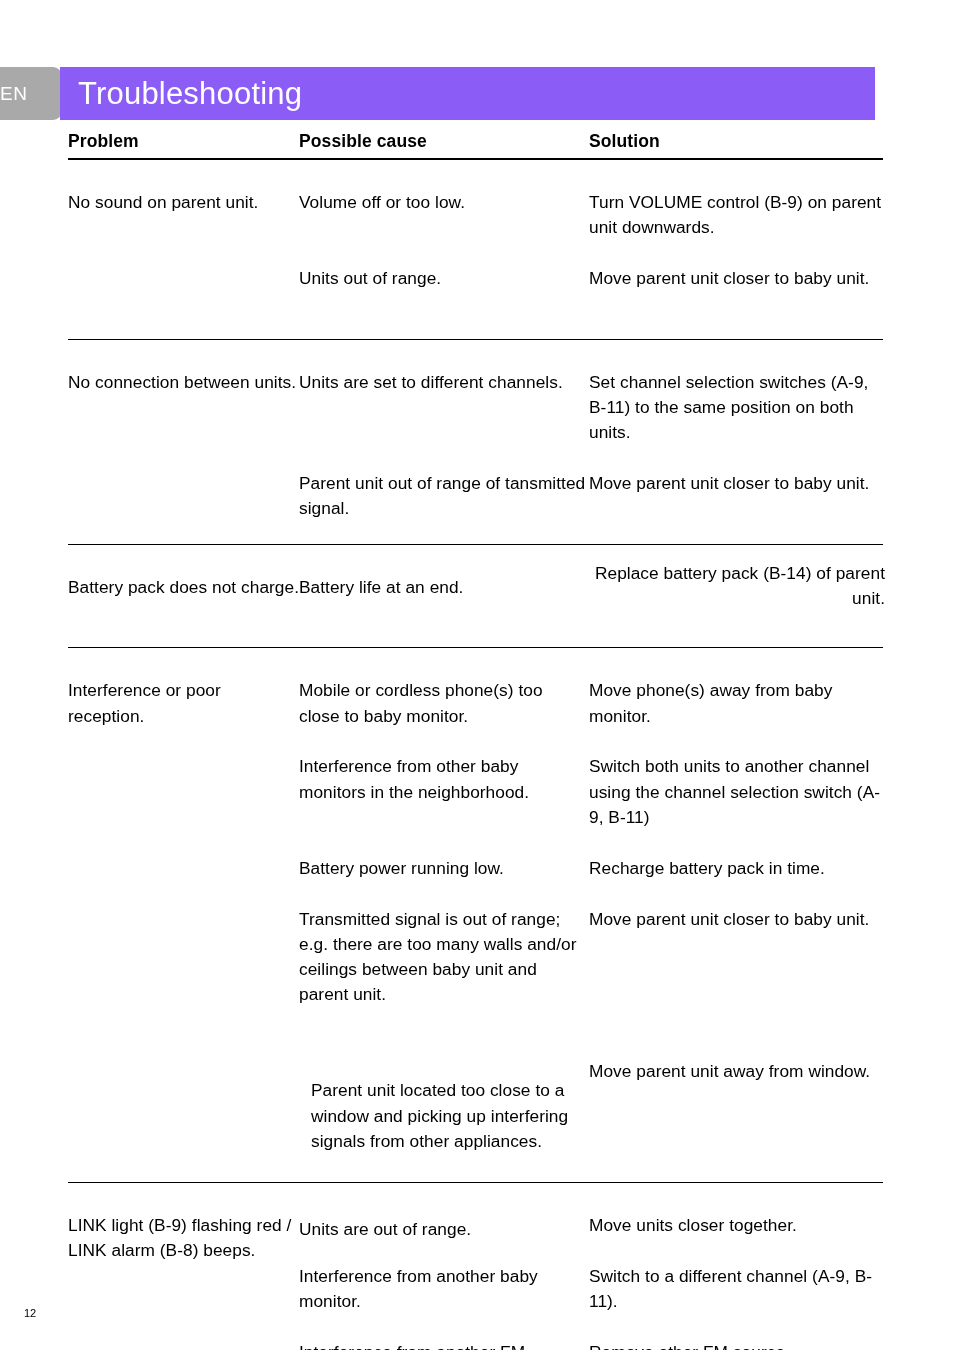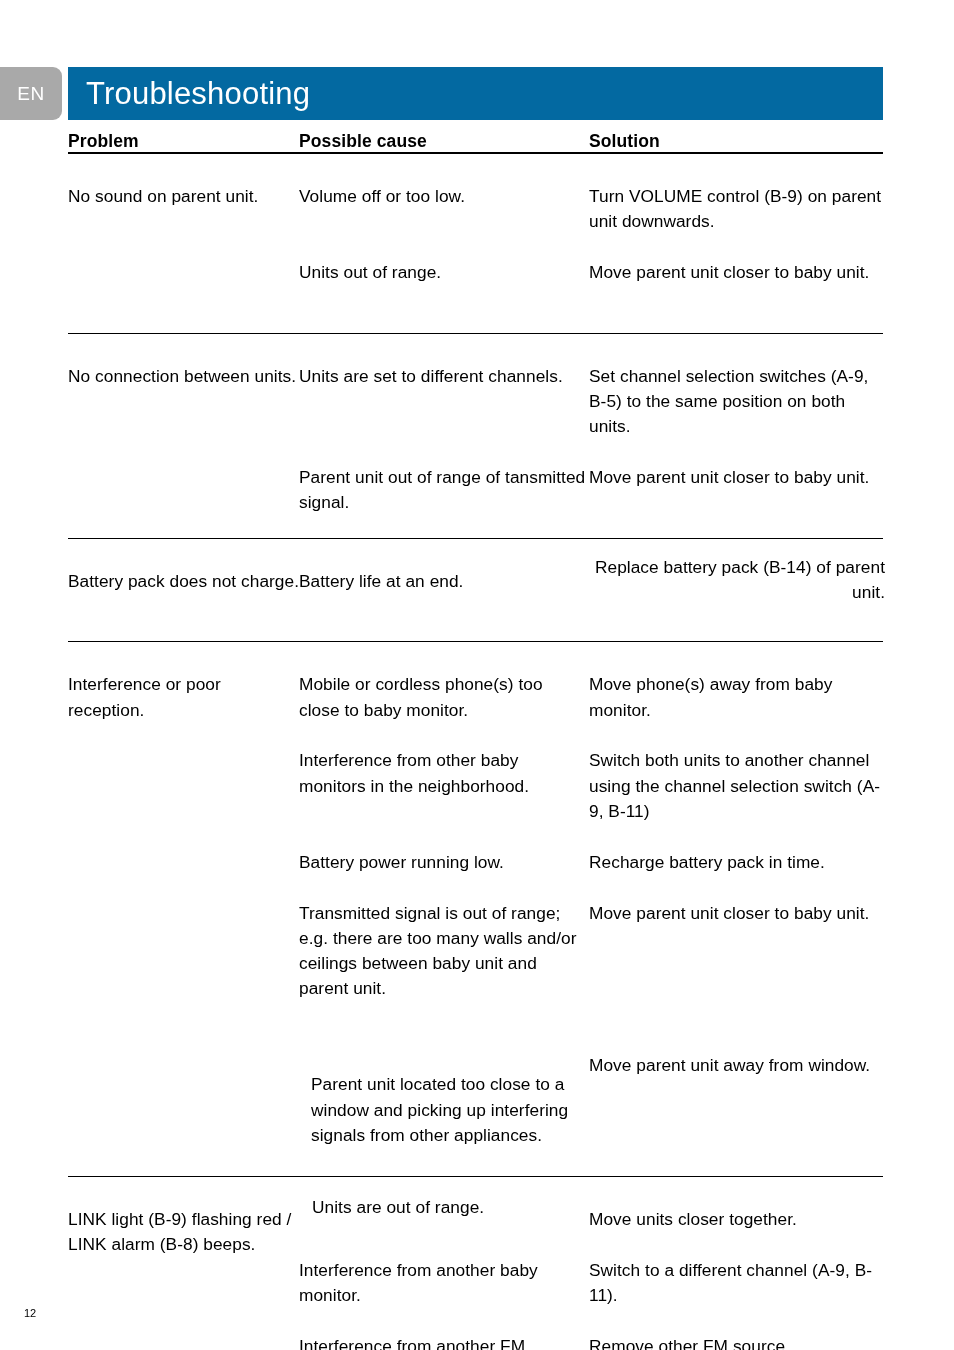--- a/index.html
+++ b/index.html
@@ -21,35 +21,34 @@
     position: absolute;
     left: 0px;
     top: 67px;
     width: 62px;
     height: 53px;
     background: #a9a9a9;
     border-top-right-radius: 9px;
     border-bottom-right-radius: 9px;
     display: flex;
     align-items: center;
-    justify-content: center;
   }
   .lang-tab span {
     color: #ffffff;
     font-size: 19px;
     letter-spacing: 0.5px;
   }
 
   .title-bar {
     position: absolute;
-    left: 68px;
+    left: 60px;
     top: 67px;
     width: 815px;
     height: 53px;
-    background: #0369a1;
+    background: #8b5cf6;
     display: flex;
     align-items: center;
   }
   .title-bar .title-text {
     color: #ffffff;
     font-size: 31px;
     font-weight: 400;
     padding-left: 18px;
     letter-spacing: 0.2px;
     line-height: 1;
@@ -58,21 +57,21 @@
   
   .table {
     position: absolute;
     left: 68px;
     top: 120px;
     width: 815px;
   }
 
   .col-head-row {
     position: relative;
-    height: 32px;
+    height: 38px;
   }
   .col-head {
     position: absolute;
     top: 11px;
     font-size: 17.5px;
     font-weight: bold;
     letter-spacing: 0.1px;
   }
   .c1 { left: 0px;   width: 225px; }
   .c2 { left: 231px; width: 283px; }
@@ -143,21 +142,21 @@
         <div class="subrow">
           <div class="cell c2" style="top: 106.1px;">Units out of range.</div>
           <div class="cell c3" style="top: 106.1px;">Move parent unit closer to baby unit.</div>
         </div>
       </div>
       <div class="rule-thin"></div>
       <div class="section" style="height: 204px;">
         <div class="cell c1" style="top: 30px;">No connection between units.</div>
         <div class="subrow">
           <div class="cell c2" style="top: 30px;">Units are set to different channels.</div>
-          <div class="cell c3" style="top: 30px;">Set channel selection switches (A-9, B-5) to the same position on both units.</div>
+          <div class="cell c3" style="top: 30px;">Set channel selection switches (A-9, B-11) to the same position on both units.</div>
         </div>
         <div class="subrow">
           <div class="cell c2" style="top: 131.4px;">Parent unit out of range of tansmitted signal.</div>
           <div class="cell c3" style="top: 131.4px;">Move parent unit closer to baby unit.</div>
         </div>
       </div>
       <div class="rule-thin"></div>
       <div class="section" style="height: 102.6px;">
         <div class="cell c1" style="top: 30px;">Battery pack does not charge.</div>
         <div class="subrow">
@@ -186,21 +185,21 @@
         </div>
         <div class="subrow">
           <div class="cell c2" style="top: 430px; margin-left: 12px;">Parent unit located too close to a window and picking up interfering signals from other appliances.</div>
           <div class="cell c3" style="top: 410.3px;">Move parent unit away from window.</div>
         </div>
       </div>
       <div class="rule-thin"></div>
       <div class="section" style="height: 229.5px;">
         <div class="cell c1" style="top: 30px;">LINK light (B-9) flashing red / LINK alarm (B-8) beeps.</div>
         <div class="subrow">
-          <div class="cell c2" style="top: 18px; margin-left: 13px;">Units are out of range.</div>
+          <div class="cell c2" style="top: 34px;">Units are out of range.</div>
           <div class="cell c3" style="top: 30px;">Move units closer together.</div>
         </div>
         <div class="subrow">
           <div class="cell c2" style="top: 80.8px;">Interference from another baby monitor.</div>
           <div class="cell c3" style="top: 80.8px;">Switch to a different channel (A-9, B-11).</div>
         </div>
         <div class="subrow">
           <div class="cell c2" style="top: 156.9px;">Interference from another FM source.</div>
           <div class="cell c3" style="top: 156.9px;">Remove other FM source.</div>
         </div>

